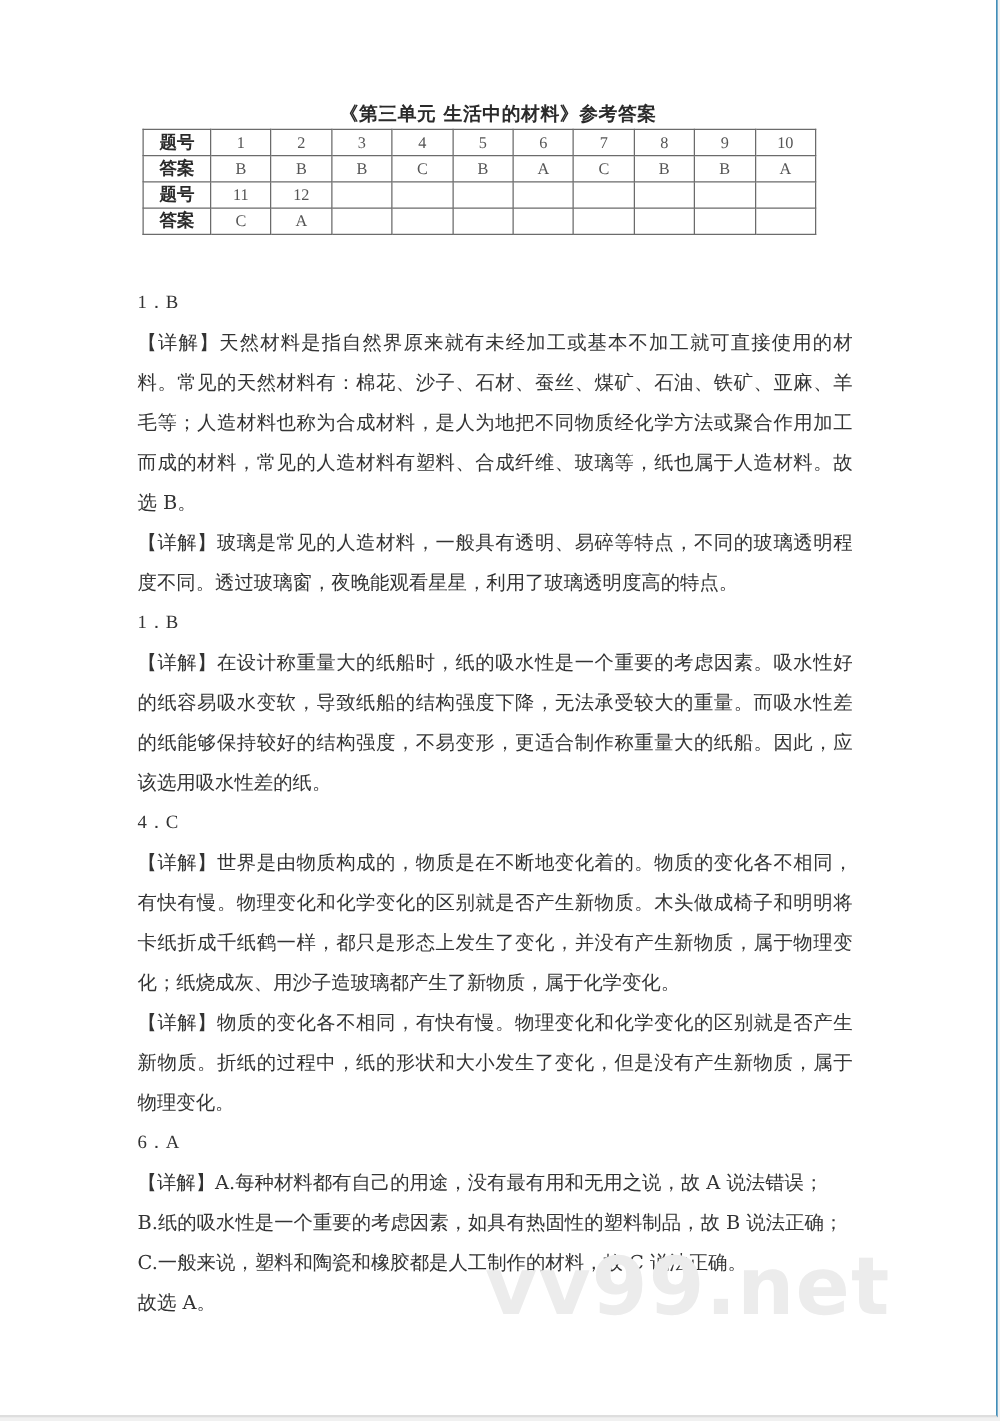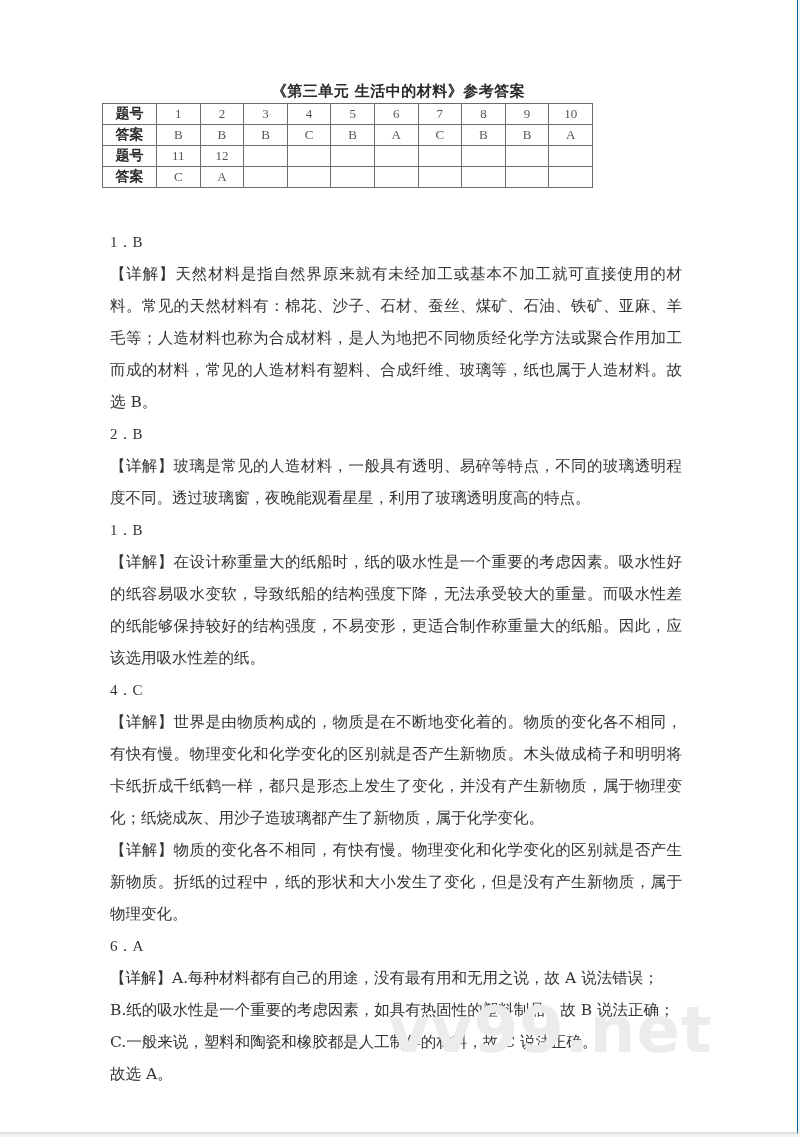--- a/index.html
+++ b/index.html
@@ -15,22 +15,22 @@
     border-right: 1px solid #0369a1;
     border-bottom: 2px solid #dedede;
   }
   .title {
     position: absolute; left: 0; width: 797px; top: 82px;
     text-align: center; font-weight: bold; font-size: 15px; color: #2a2a2a;
     font-family: "DejaVu Sans", "Liberation Sans", sans-serif;
     letter-spacing: 0.5px;
   }
   table.answers {
-    position: absolute; left: 102px; top: 103px;
-    border-collapse: collapse; width: 491px;
+    position: absolute; left: 114px; top: 103px;
+    border-collapse: collapse; width: 539px;
     table-layout: fixed;
   }
   table.answers td {
     border: 1.5px solid #6b6b6b; height: 20px; padding: 0;
     text-align: center; font-size: 13px; color: #555;
     font-family: "Liberation Serif", "DejaVu Serif", serif;
   }
   table.answers td.head {
     font-weight: bold; font-size: 14px; color: #2a2a2a;
     font-family: "DejaVu Sans", "Liberation Sans", sans-serif;
@@ -120,21 +120,20 @@
           <td></td>
           <td></td>
           <td></td>
         </tr>
       </tbody>
   </table>
 
   <div class="content" id="content">
       <div class="q-head">1．B</div>
       <div class="para">【详解】天然材料是指自然界原来就有未经加工或基本不加工就可直接使用的材料。常见的天然材料有：棉花、沙子、石材、蚕丝、煤矿、石油、铁矿、亚麻、羊毛等；人造材料也称为合成材料，是人为地把不同物质经化学方法或聚合作用加工而成的材料，常见的人造材料有塑料、合成纤维、玻璃等，纸也属于人造材料。故选 B。</div>
-      <div class="q-head">2．B</div>
       <div class="para">【详解】玻璃是常见的人造材料，一般具有透明、易碎等特点，不同的玻璃透明程度不同。透过玻璃窗，夜晚能观看星星，利用了玻璃透明度高的特点。</div>
       <div class="q-head">1．B</div>
       <div class="para">【详解】在设计称重量大的纸船时，纸的吸水性是一个重要的考虑因素。吸水性好的纸容易吸水变软，导致纸船的结构强度下降，无法承受较大的重量。而吸水性差的纸能够保持较好的结构强度，不易变形，更适合制作称重量大的纸船。因此，应该选用吸水性差的纸。</div>
       <div class="q-head">4．C</div>
       <div class="para">【详解】世界是由物质构成的，物质是在不断地变化着的。物质的变化各不相同，有快有慢。物理变化和化学变化的区别就是否产生新物质。木头做成椅子和明明将卡纸折成千纸鹤一样，都只是形态上发生了变化，并没有产生新物质，属于物理变化；纸烧成灰、用沙子造玻璃都产生了新物质，属于化学变化。</div>
       <div class="para">【详解】物质的变化各不相同，有快有慢。物理变化和化学变化的区别就是否产生新物质。折纸的过程中，纸的形状和大小发生了变化，但是没有产生新物质，属于物理变化。</div>
       <div class="q-head">6．A</div>
       <div class="para">【详解】A.每种材料都有自己的用途，没有最有用和无用之说，故 A 说法错误；</div>
       <div class="para">B.纸的吸水性是一个重要的考虑因素，如具有热固性的塑料制品，故 B 说法正确；</div>
       <div class="para">C.一般来说，塑料和陶瓷和橡胶都是人工制作的材料，故 C 说法正确。</div>

